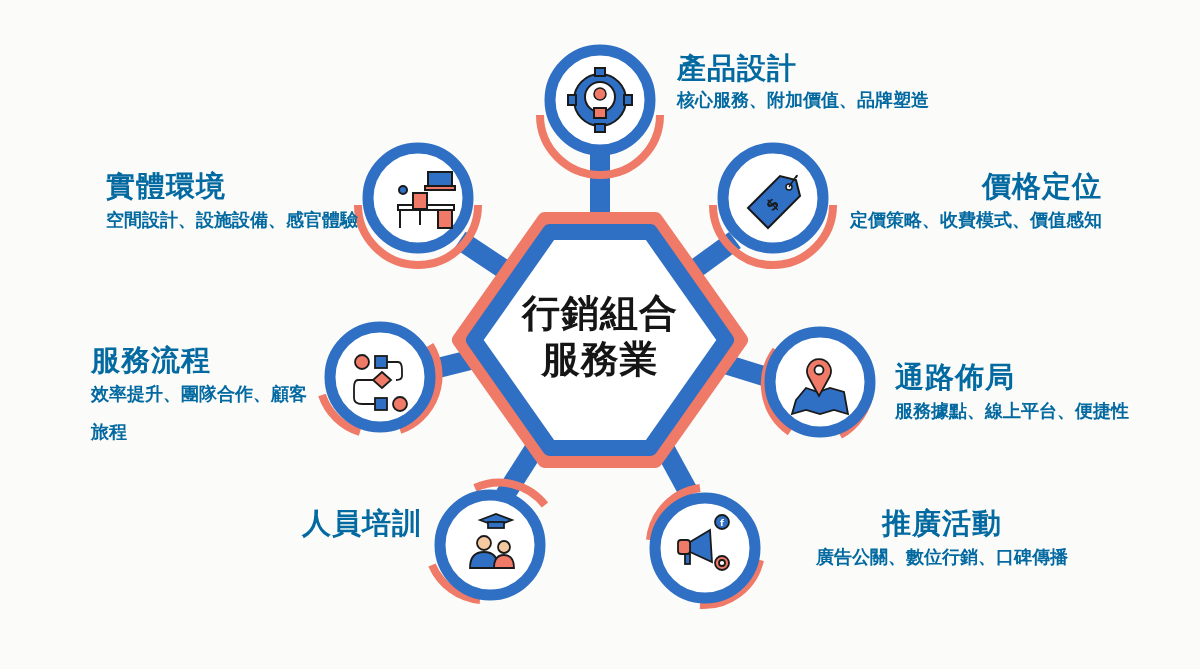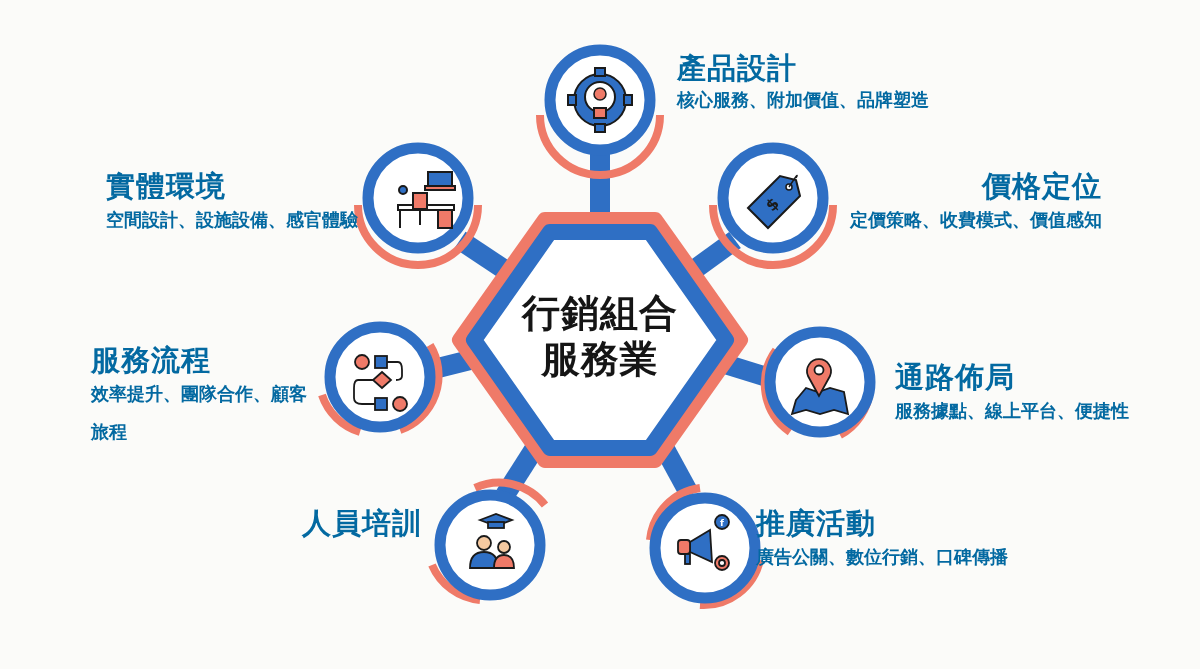--- a/index.html
+++ b/index.html
@@ -148,21 +148,21 @@
 <div class="label right" style="left:850px; top:168px;text-align:right;">
   <div class="title">價格定位</div>
   <div class="desc">定價策略、收費模式、價值感知</div>
 </div>
 
 <div class="label right" style="left:895px; top:342px;margin-top:17px;">
   <div class="title">通路佈局</div>
   <div class="desc">服務據點、線上平台、便捷性</div>
 </div>
 
-<div class="label right" style="left:756px; top:505px;">
+<div class="label right" style="left:816px; top:505px;text-align:center;">
   <div class="title">推廣活動</div>
   <div class="desc">廣告公關、數位行銷、口碑傳播</div>
 </div>
 
 <div class="label left" style="right:778px; top:505px;">
   <div class="title">人員培訓</div>
 </div>
 
 <div class="label left" style="right:893px; top:342px;">
   <div class="title">服務流程</div>

